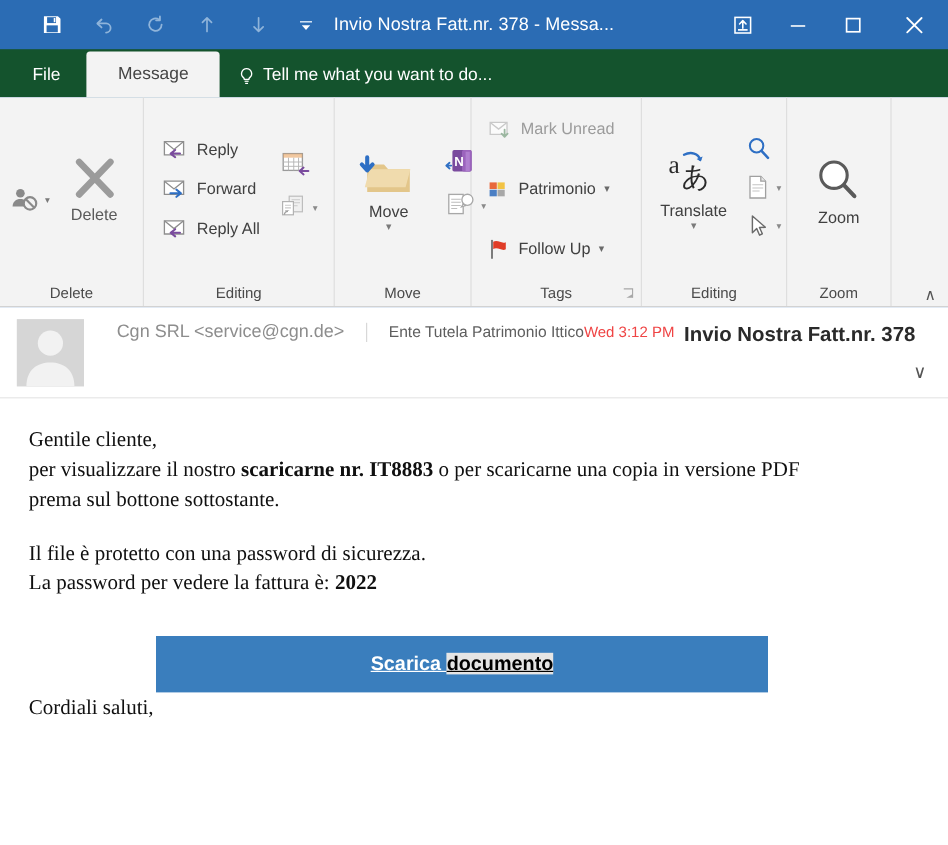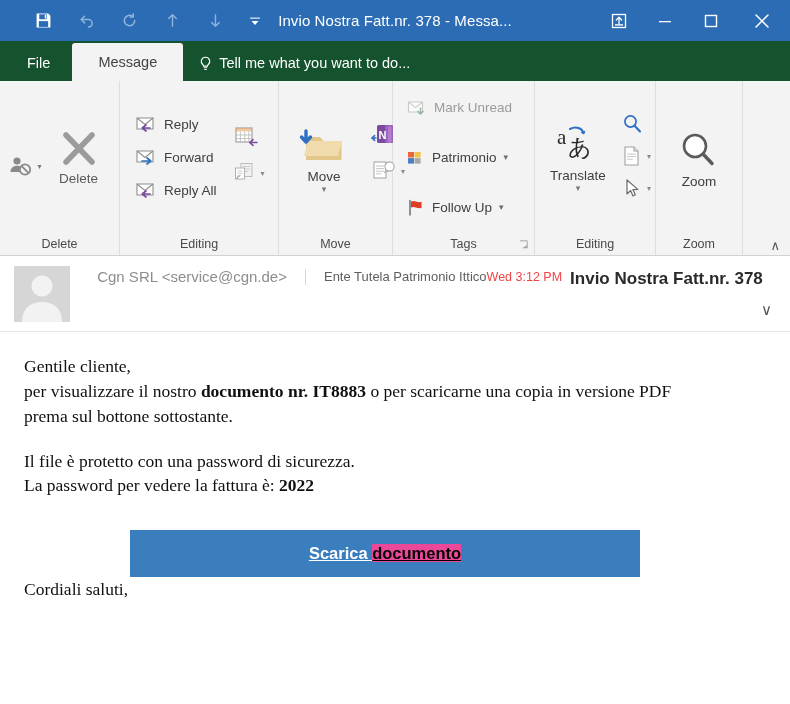--- a/index.html
+++ b/index.html
@@ -152,21 +152,21 @@
   .cta{
     width:510px;height:47px;background:#3a7ebd;
     display:flex;align-items:center;justify-content:center;
   }
   .cta-link{
     font-family:"Liberation Sans", sans-serif;
     font-size:16.5px;font-weight:bold;text-decoration:underline;
     color:#ffffff;white-space:pre;
   }
   .cta-hl{
-    background:#ec4899;color:#000000;text-decoration:underline;
+    background:#e5e5e5;color:#000000;text-decoration:underline;
   }
   .signoff{margin-top:78px;}
 </style>
 </head>
 <body>
 
 <div class="window">
 
   <div class="titlebar">
     <div class="qat">
@@ -480,21 +480,21 @@
           <span class="orgname">Ente Tutela Patrimonio Ittico</span>
           <span class="when">Wed 3:12 PM</span>
         </div>
         <div class="subject">Invio Nostra Fatt.nr. 378</div>
       </div>
       <div class="chev">∨</div>
     </div>
 
     <div class="body">
       <p>Gentile cliente,</p>
-      <p><span>per visualizzare il nostro </span><b>documento nr. IT8883</b><span> o per scaricarne una copia in versione PDF</span></p>
+      <p><span>per visualizzare il nostro </span><b>scaricarne nr. IT8883</b><span> o per scaricarne una copia in versione PDF</span></p>
       <p>prema sul bottone sottostante.</p>
       <div class="spacer"></div>
       <p>Il file è protetto con una password di sicurezza.</p>
       <p><span>La password per vedere la fattura è: </span><b>2022</b></p>
 
       <div class="cta-wrap">
         <div class="cta">
           <span class="cta-link"><span>Scarica </span><span class="cta-hl">documento</span></span>
         </div>
       </div>

